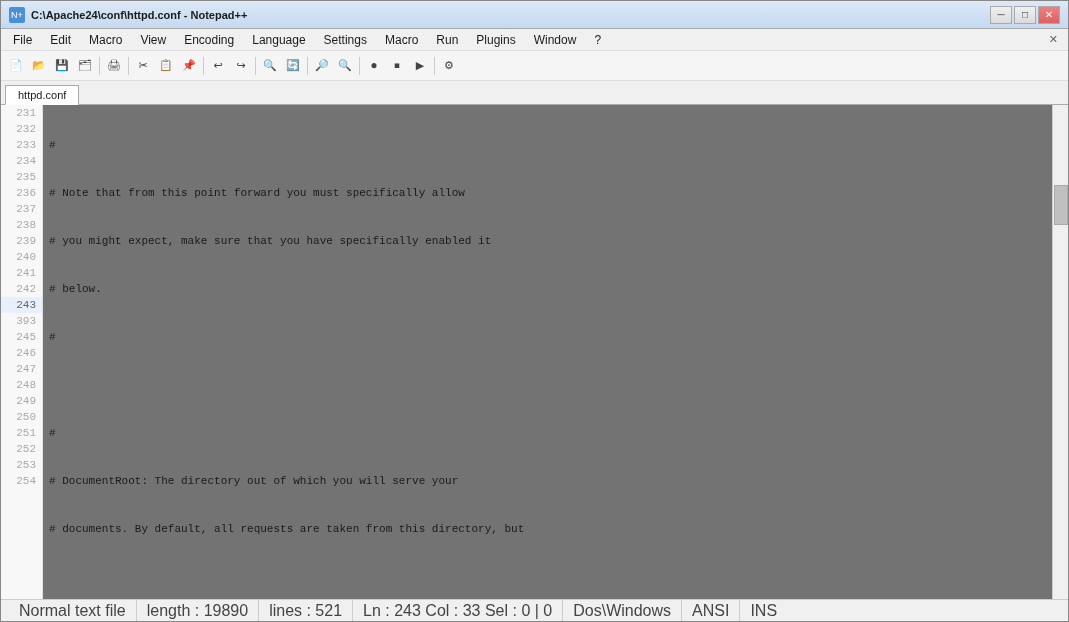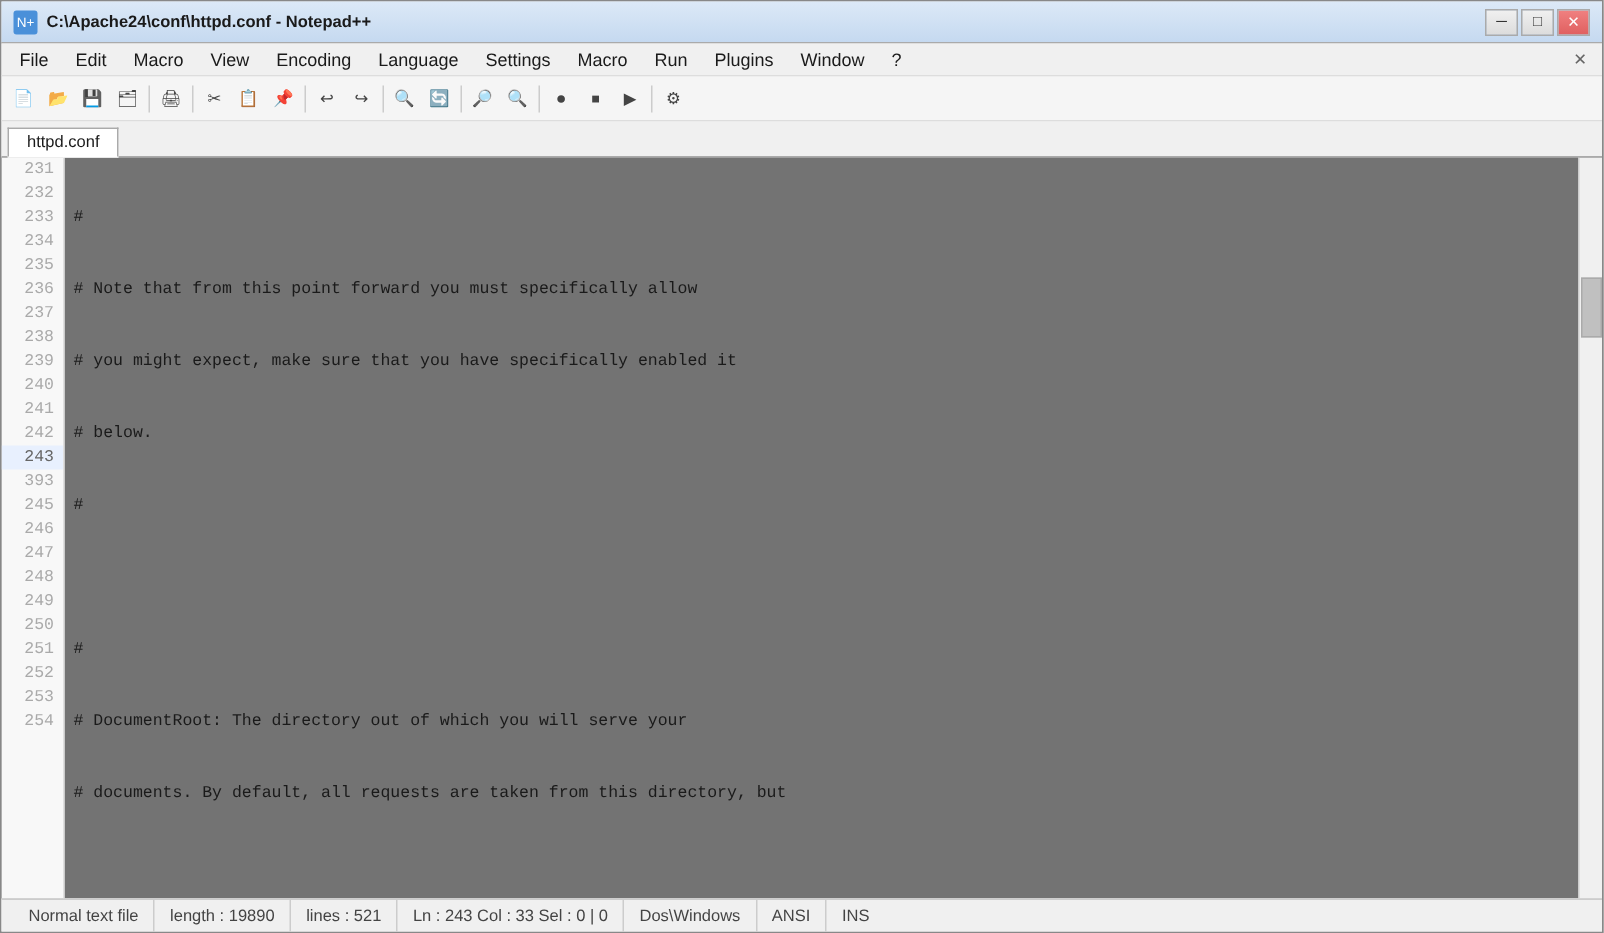--- a/index.html
+++ b/index.html
@@ -205,21 +205,21 @@
       border: 1px solid #aaa;
       margin-top: 80px;
     }
     .status-bar {
       height: 22px;
       background: #f0f0f0;
       border-top: 1px solid #ccc;
       display: flex;
       align-items: center;
       padding: 0 8px;
-      font-size: 11px;
+      font-size: 16px;
       color: #444;
       gap: 0;
     }
     .status-section {
       padding: 0 10px;
       border-right: 1px solid #ccc;
       height: 100%;
       display: flex;
       align-items: center;
     }

